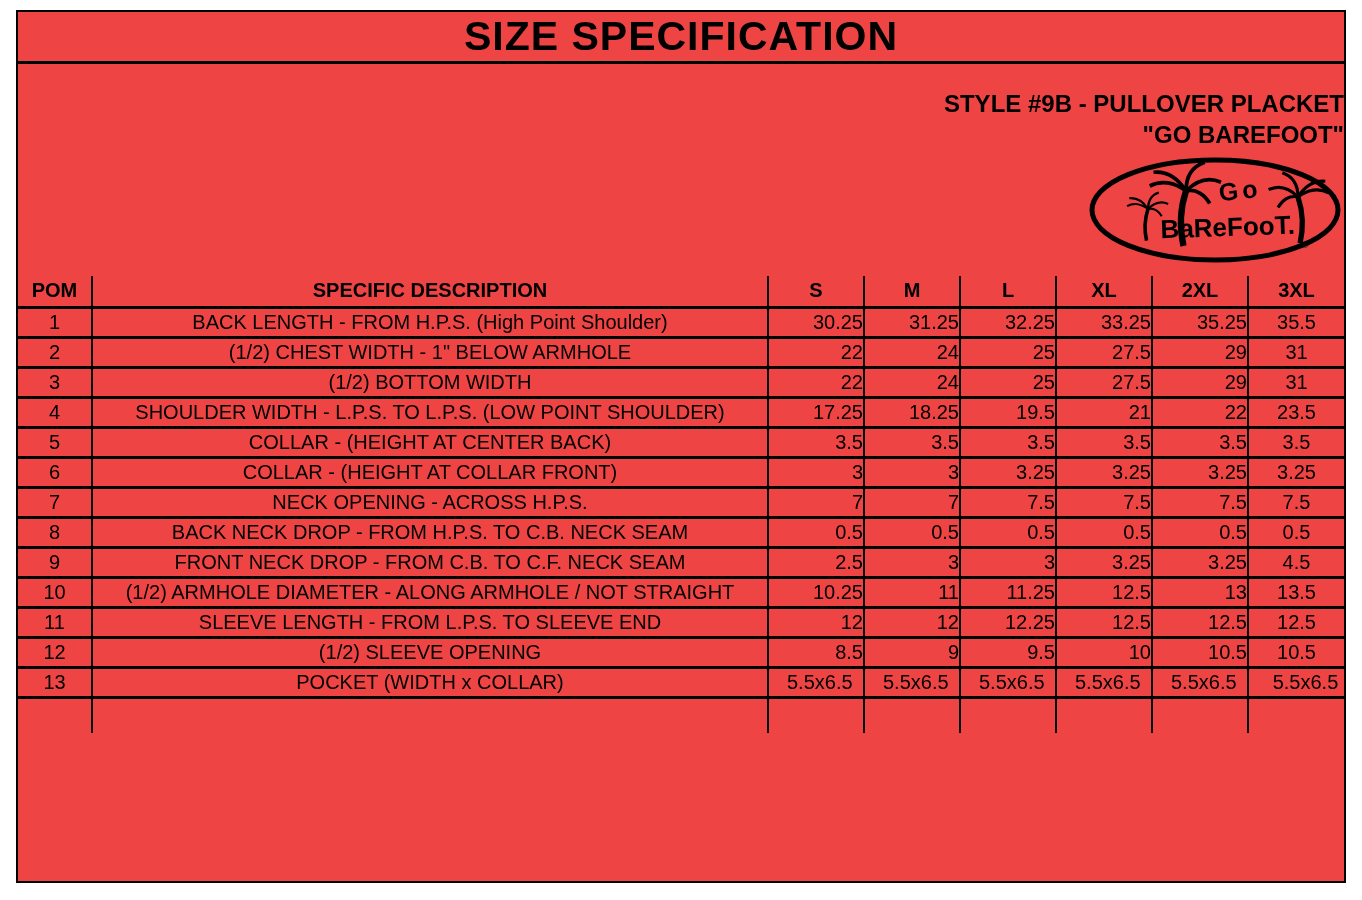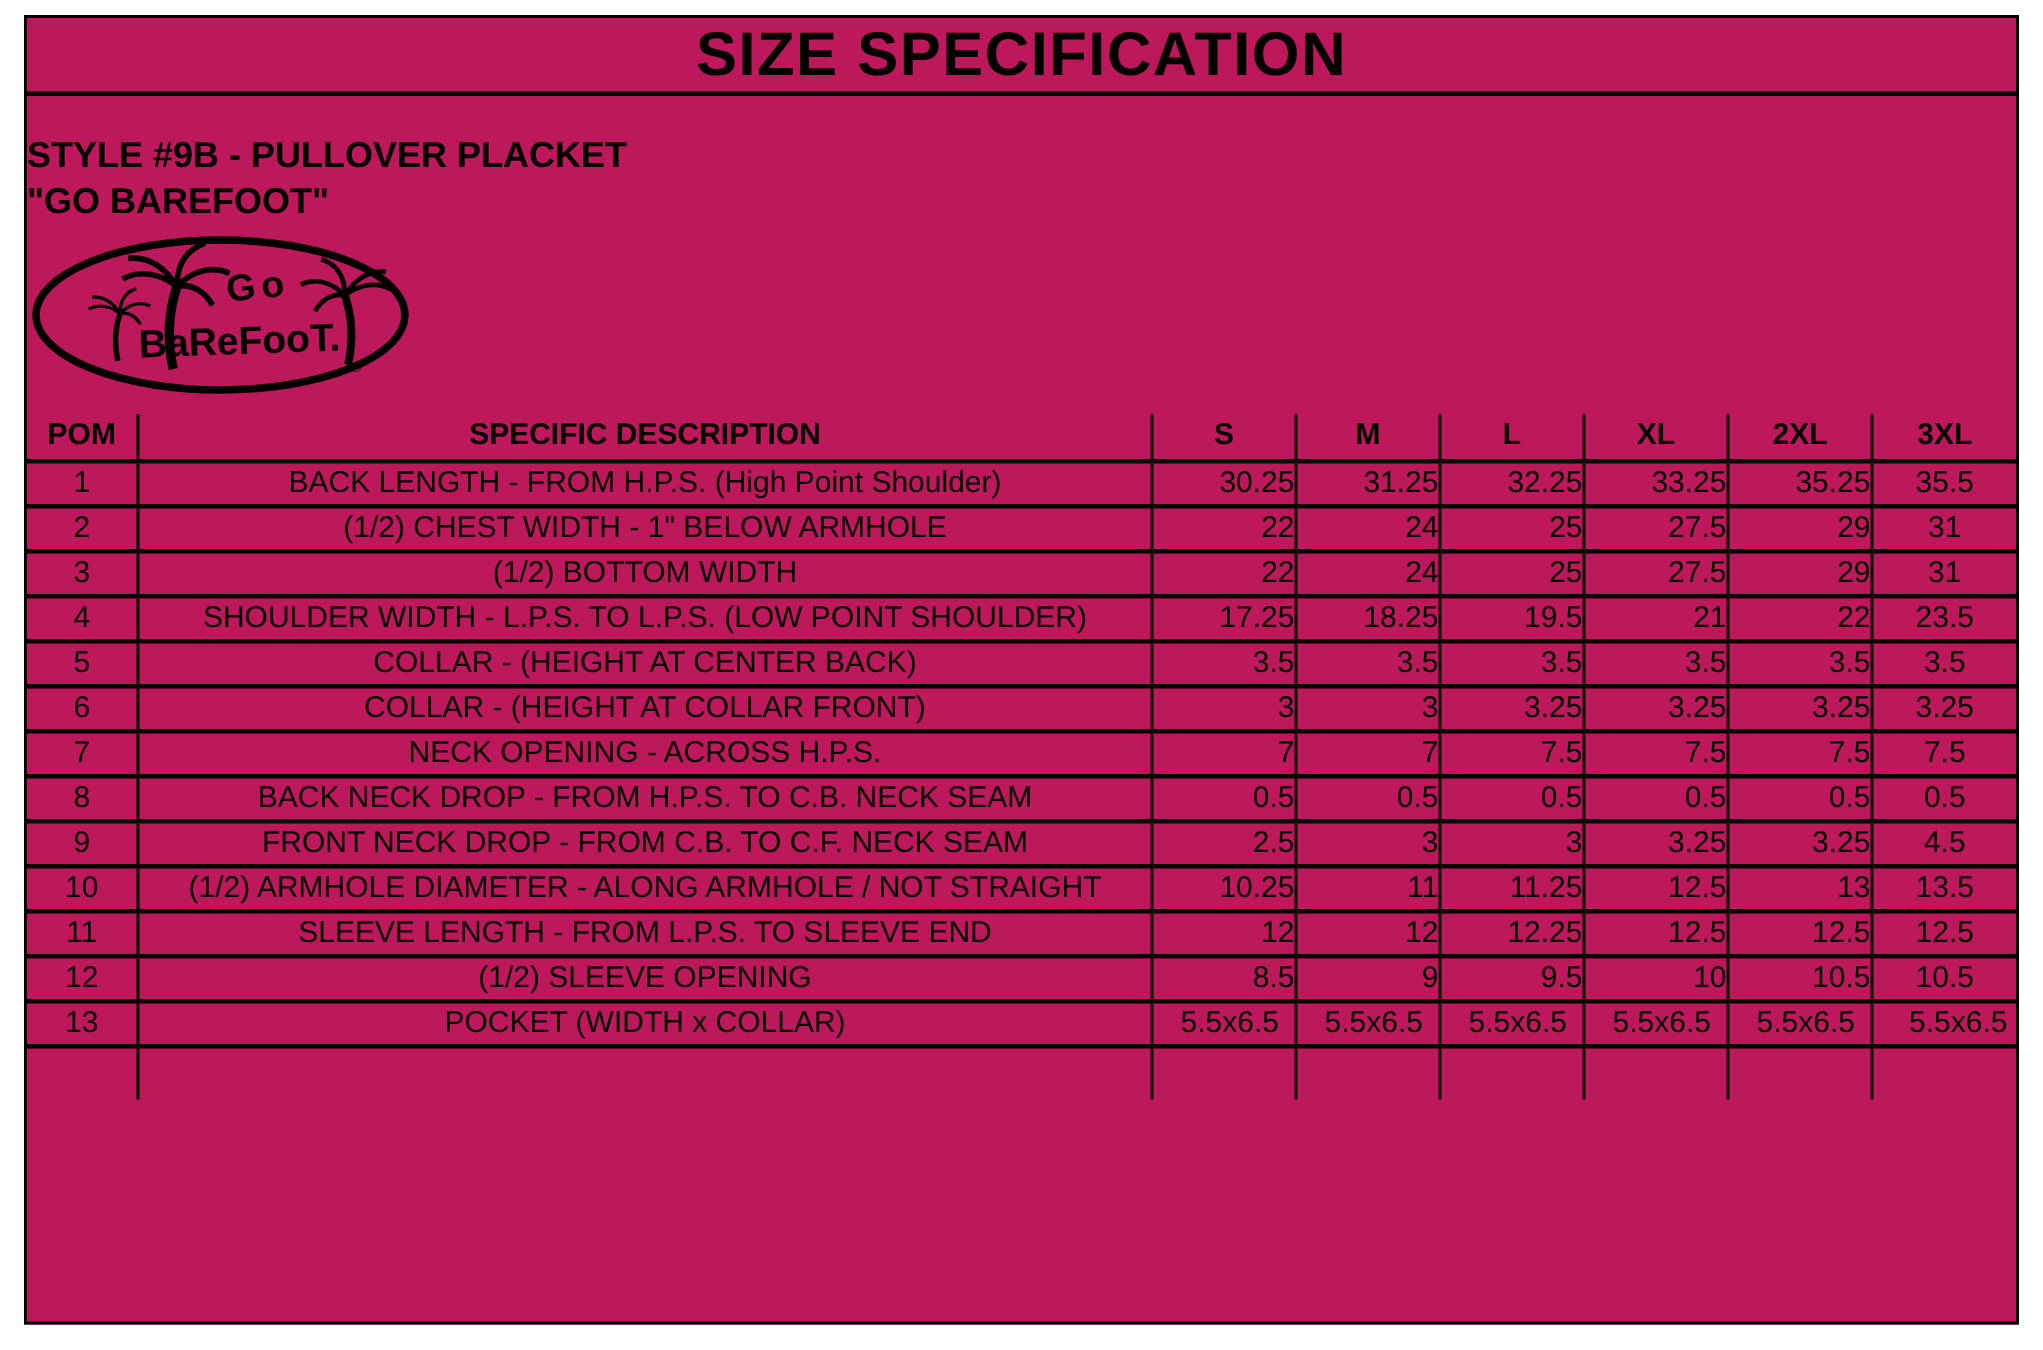--- a/index.html
+++ b/index.html
@@ -12,39 +12,39 @@
     color: #000;
   }
   .sheet {
     position: absolute;
     left: 16px;
     top: 10px;
     width: 1330px;
     height: 873px;
     border: 2px solid #000;
     box-sizing: border-box;
-    background: #be185d;
+    background: #ef4444;
   }
   .title-box {
     height: 49px;
     border-bottom: 3px solid #000;
     display: flex;
     align-items: center;
     justify-content: center;
   }
   .title-box h1 {
     margin: 0;
     font-size: 41px;
     font-weight: bold;
     letter-spacing: 1px;
     white-space: nowrap;
   }
   .info-box {
     height: 212px;
-    text-align: left;
+    text-align: right;
     overflow: hidden;
   }
   .style-line1 {
     margin-top: 26px;
     font-size: 24px;
     font-weight: bold;
   }
   .style-line2 {
     margin-top: 3px;
     font-size: 24px;

